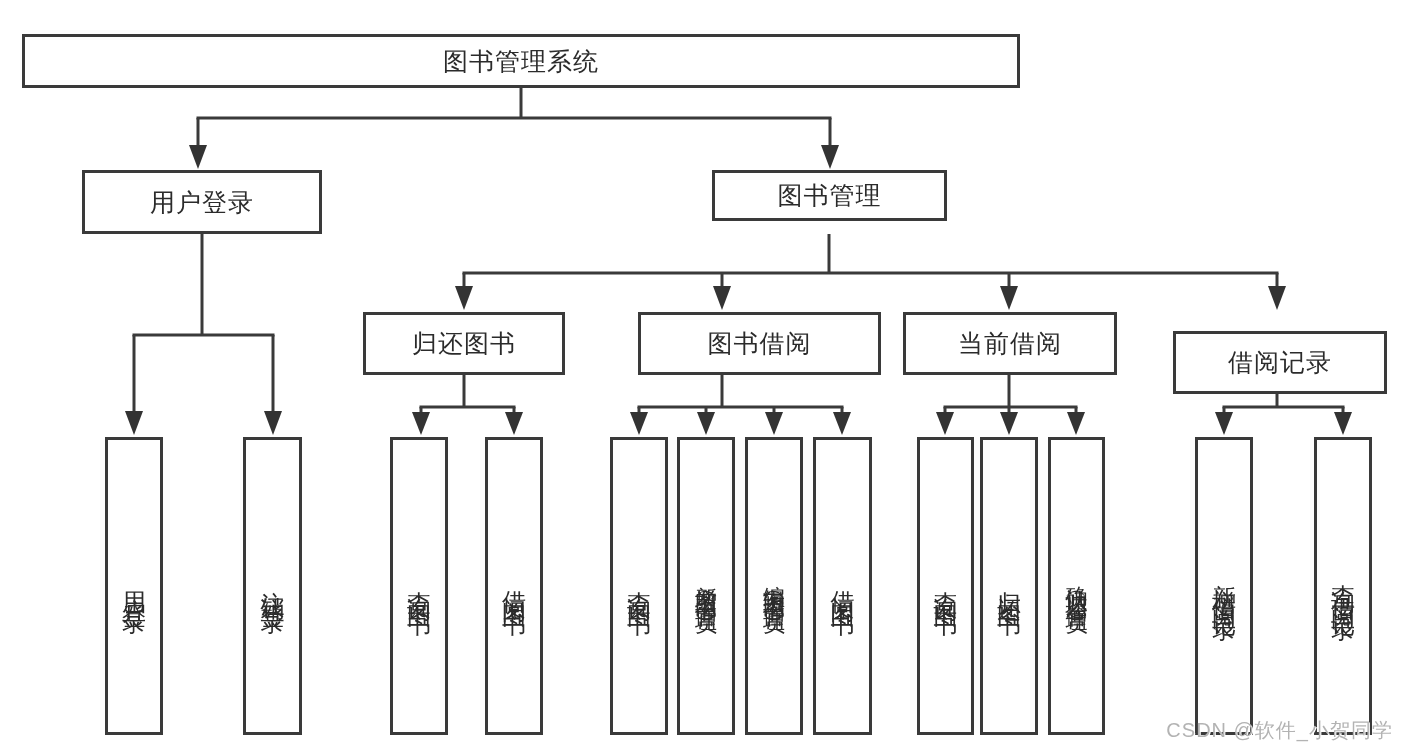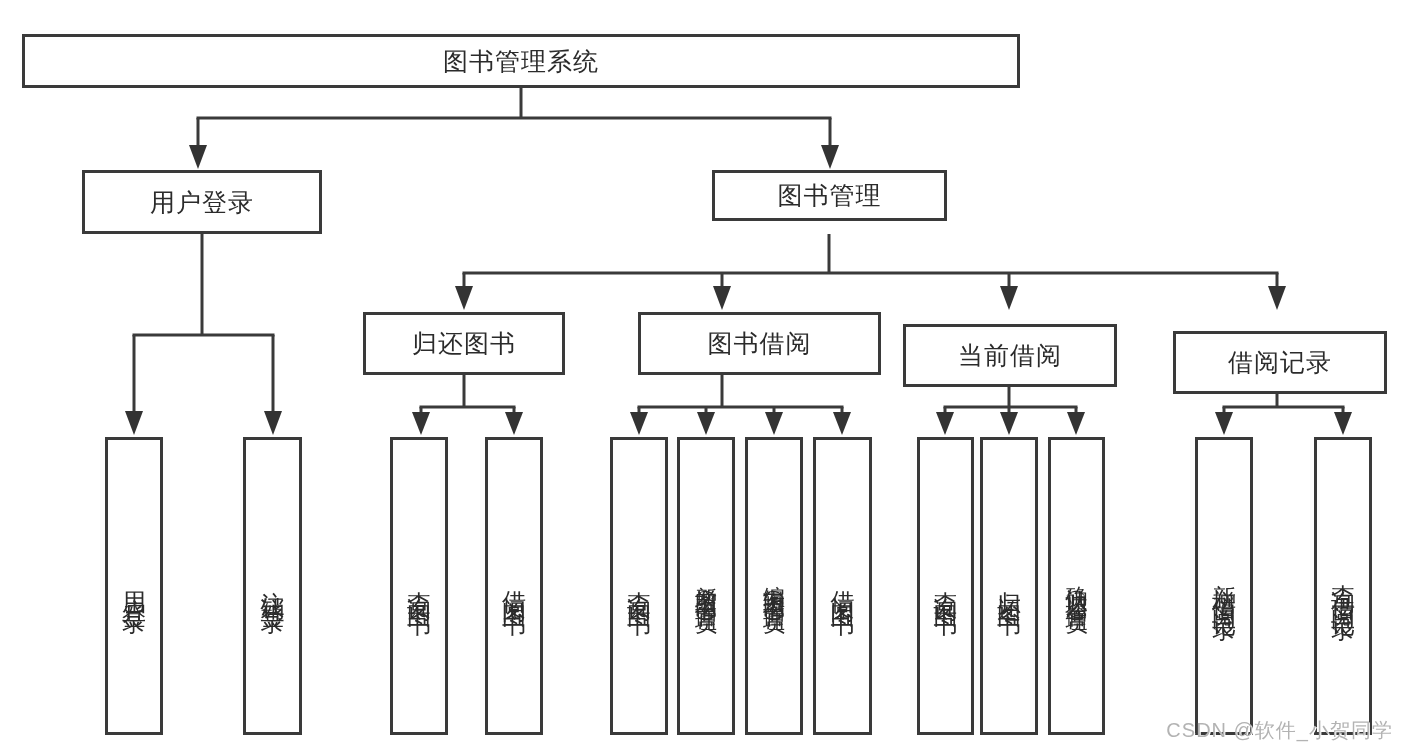--- a/index.html
+++ b/index.html
@@ -136,21 +136,21 @@
   <div class="box" style="left:712px;top:170px;width:235px;height:51px;font-family:Liberation Serif, serif;">
     <span class="hlabel">图书管理</span>
   </div>
 
   <div class="box" style="left:363px;top:312px;width:202px;height:63px;">
     <span class="hlabel">归还图书</span>
   </div>
   <div class="box" style="left:638px;top:312px;width:243px;height:63px;">
     <span class="hlabel">图书借阅</span>
   </div>
-  <div class="box" style="left:903px;top:312px;width:214px;height:63px;margin-top:12px;">
+  <div class="box" style="left:903px;top:312px;width:214px;height:63px;">
     <span class="hlabel">当前借阅</span>
   </div>
   <div class="box" style="left:1173px;top:312px;width:214px;height:63px;margin-top:19px;">
     <span class="hlabel">借阅记录</span>
   </div>
 
   <div class="box leaf" style="left:105px;top:437px;width:58px;height:298px;">
     <span class="vlabel">用户登录</span>
   </div>
   <div class="box leaf" style="left:243px;top:437px;width:59px;height:298px;">

